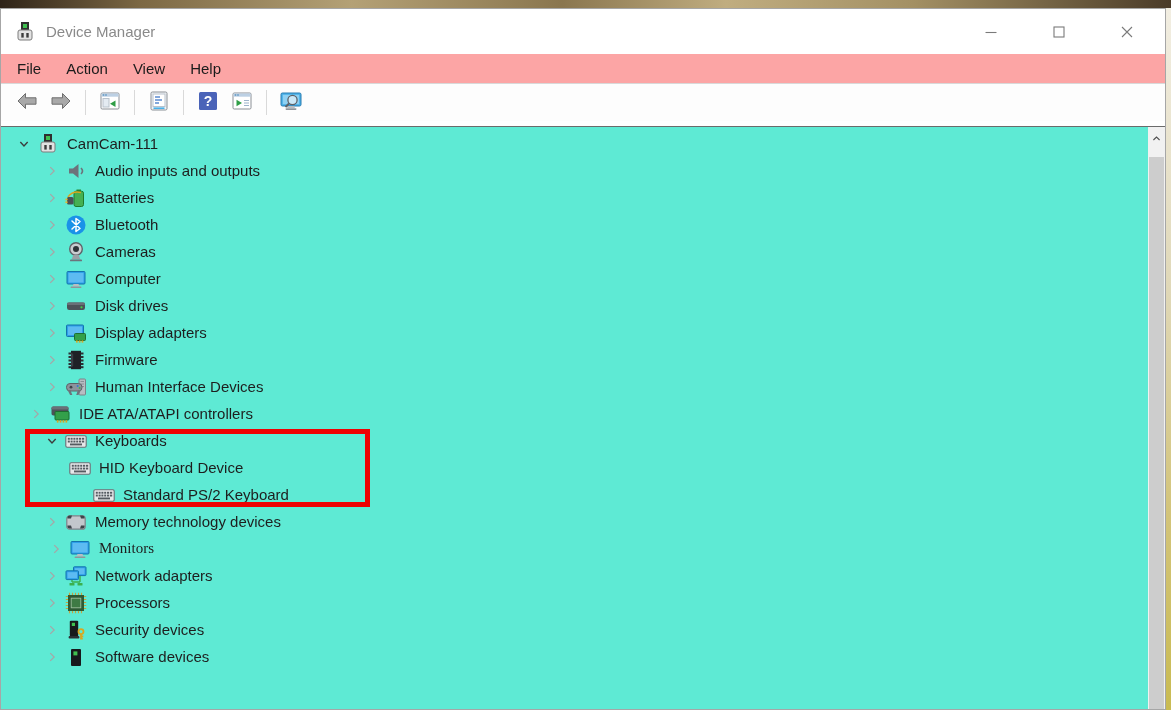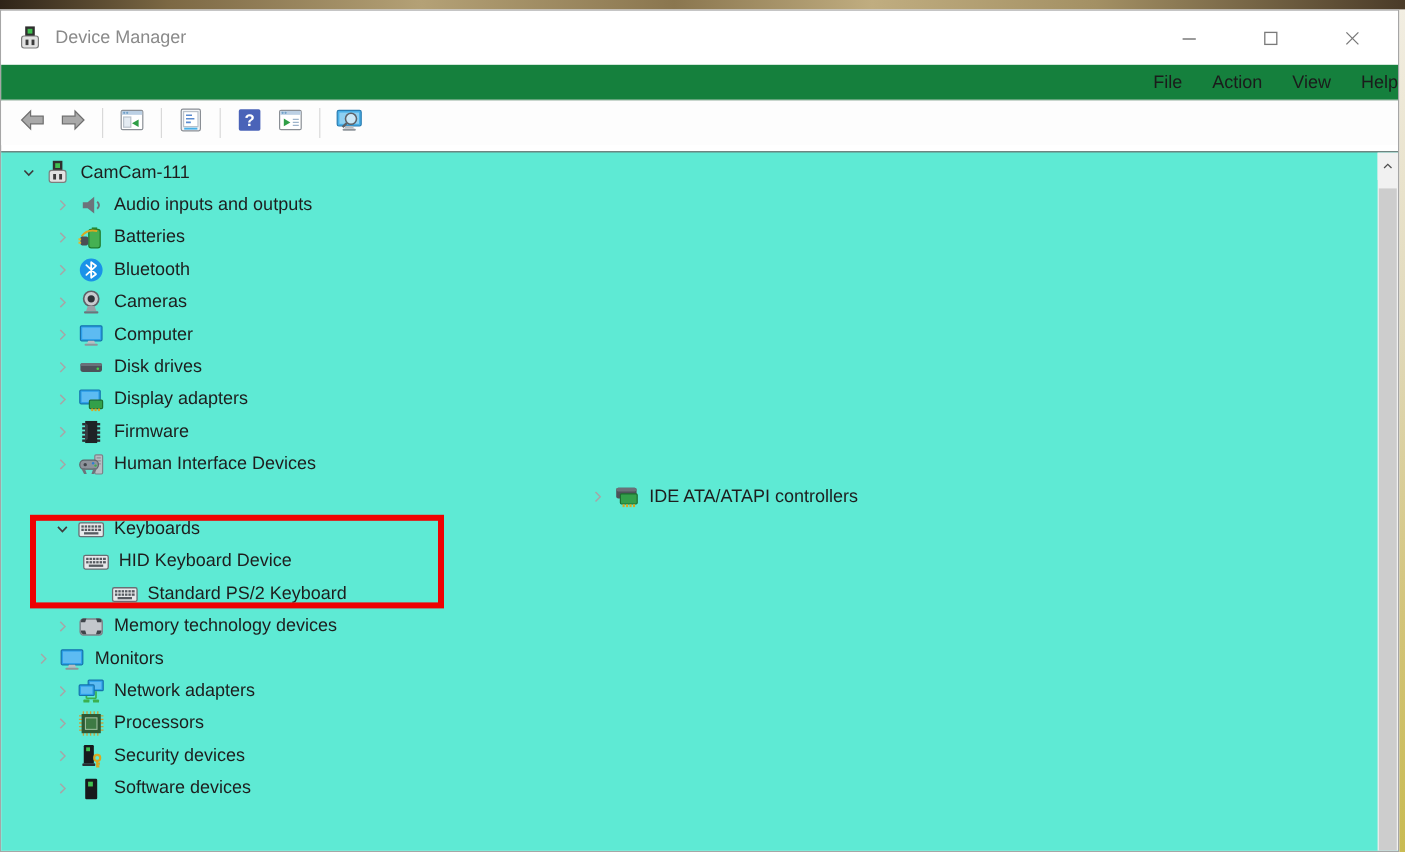--- a/index.html
+++ b/index.html
@@ -17,21 +17,21 @@
   
   .titlebar{height:45px;display:flex;align-items:center;padding-left:13px;background:#fff;}
   .app-icon{width:22px;height:22px;margin-right:10px;flex:none;}
   .app-icon svg{width:100%;height:100%;display:block;}
   .title{font-size:15px;color:#8a8a8a;}
   .controls{margin-left:auto;display:flex;height:100%;padding-right:4px;}
   .ctrl{width:68px;height:100%;display:flex;align-items:center;justify-content:center;}
   .ctrl svg{width:14px;height:14px;}
   
   .menubar{height:29px;display:flex;align-items:center;padding-left:16px;gap:25px;
-    border-bottom:1px solid #d9d9d9;font-size:15px;color:#1b1b1b;background:#15803d;justify-content:flex-end;}
+    border-bottom:1px solid #d9d9d9;font-size:15px;color:#1b1b1b;background:#fca5a5;}
   .menu-item{cursor:default;}
   
   .toolbar{height:37px;display:flex;align-items:center;padding-left:9px;background:#fdfdfd;}
   .tb-btn{width:28px;height:28px;display:flex;align-items:center;justify-content:center;margin:0 3px;}
   .tb-btn svg{width:24px;height:24px;}
   .tb-sep{width:1px;height:25px;background:#d9d9d9;margin:0 7px;flex:none;}
   
   .content{position:absolute;top:117px;left:0;right:0;bottom:0;border-top:1px solid #6b6b6b;
     background:#5eead4;overflow:hidden;box-sizing:border-box;}
   .tree{padding-top:3px;}
@@ -331,21 +331,21 @@
               <rect x="1.5" y="7.5" width="15.5" height="7.5" rx="3.5" fill="#8d939b" stroke="#5e6268"></rect>
               <path d="M2.5 14 l2.6 5 h2.2 l-1.8 -5 z" fill="#6d737b"></path>
               <path d="M16 14 l-2.6 5 h-2.2 l1.8 -5 z" fill="#6d737b"></path>
               <circle cx="6" cy="11.2" r="1.4" fill="#3f444a"></circle>
               <circle cx="12.6" cy="10" r="1" fill="#2d7dd2"></circle>
               <circle cx="14.6" cy="12" r="1" fill="#3bb04e"></circle>
             </svg>
           </span>
           <span class="lbl">Human Interface Devices</span>
         </div>
-        <div class="row" style="padding-left: 34px; justify-content: center;">
+        <div class="row" style="padding-left: 22px;">
           <span class="chev">
             <svg viewBox="0 0 16 16">
               <path d="M6 3.5 L10.5 8 L6 12.5" stroke="#a6a6a6" stroke-width="1.4" fill="none"></path>
             </svg>
           </span>
           <span class="ico">
             <svg viewBox="0 0 22 22">
               <rect x="2.5" y="3.5" width="17" height="9" rx="1.8" fill="#4d5259"></rect>
               <rect x="2.5" y="3.5" width="17" height="3" rx="1.5" fill="#6a7078"></rect>
               <rect x="6" y="8.5" width="14" height="8.5" rx="1" fill="#33a04a" stroke="#1c6e30"></rect>
@@ -443,21 +443,21 @@
             <svg viewBox="0 0 22 22">
               <rect x="1.8" y="4.8" width="18.4" height="13.4" rx="2.8" fill="#c3c7cc" stroke="#7d8289" stroke-width="1.2"></rect>
               <path d="M2.5 7.5 v-1 a2 2 0 0 1 2 -2 h2.5 l-1 3 z" fill="#3f444a"></path>
               <path d="M19.5 7.5 v-1 a2 2 0 0 0 -2 -2 h-2.5 l1 3 z" fill="#3f444a"></path>
               <path d="M2.5 14.5 v1 a2 2 0 0 0 2 2 h2.5 l-1 -3 z" fill="#3f444a"></path>
               <path d="M19.5 14.5 v1 a2 2 0 0 1 -2 2 h-2.5 l1 -3 z" fill="#3f444a"></path>
             </svg>
           </span>
           <span class="lbl">Memory technology devices</span>
         </div>
-        <div class="row" style="padding-left: 22px;">
+        <div class="row" style="padding-left: 42px; font-family: Liberation Serif, serif;">
           <span class="chev">
             <svg viewBox="0 0 16 16">
               <path d="M6 3.5 L10.5 8 L6 12.5" stroke="#a6a6a6" stroke-width="1.4" fill="none"></path>
             </svg>
           </span>
           <span class="ico">
             <svg viewBox="0 0 22 22">
               <rect x="2" y="3.5" width="18" height="12.5" rx="1" fill="#2da0ea" stroke="#1573ad"></rect>
               <rect x="3.5" y="5" width="15" height="9.5" fill="#5dbbf2"></rect>
               <path d="M8.5 16 h5 l1 2.4 h-7 z" fill="#b9bdc2"></path>

